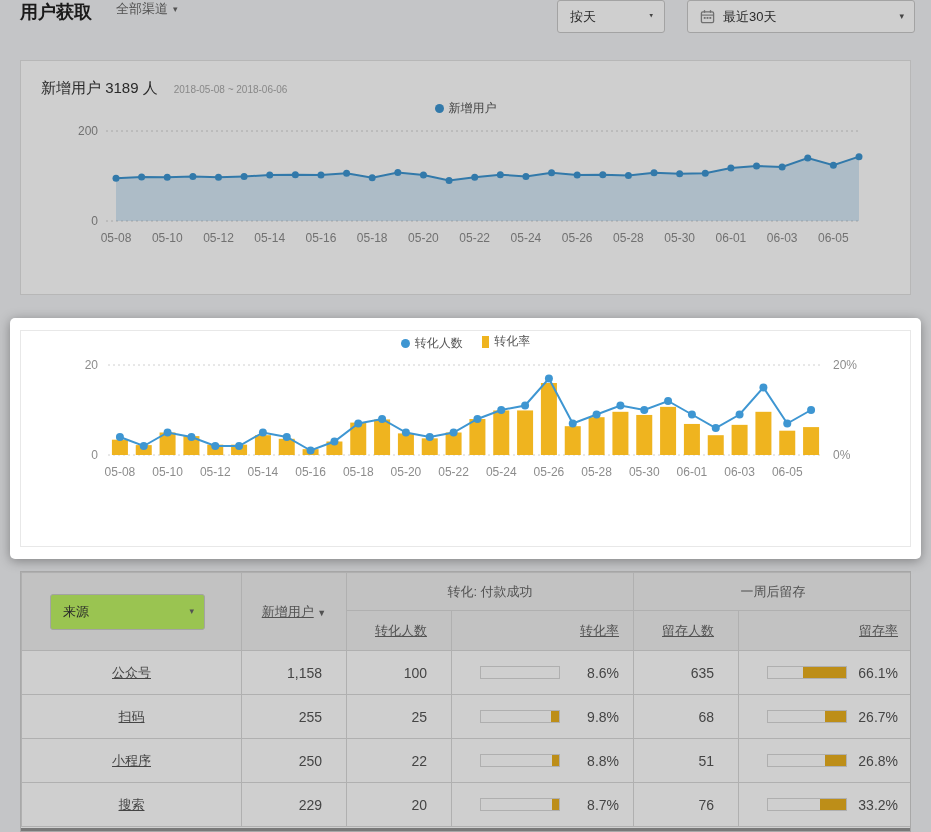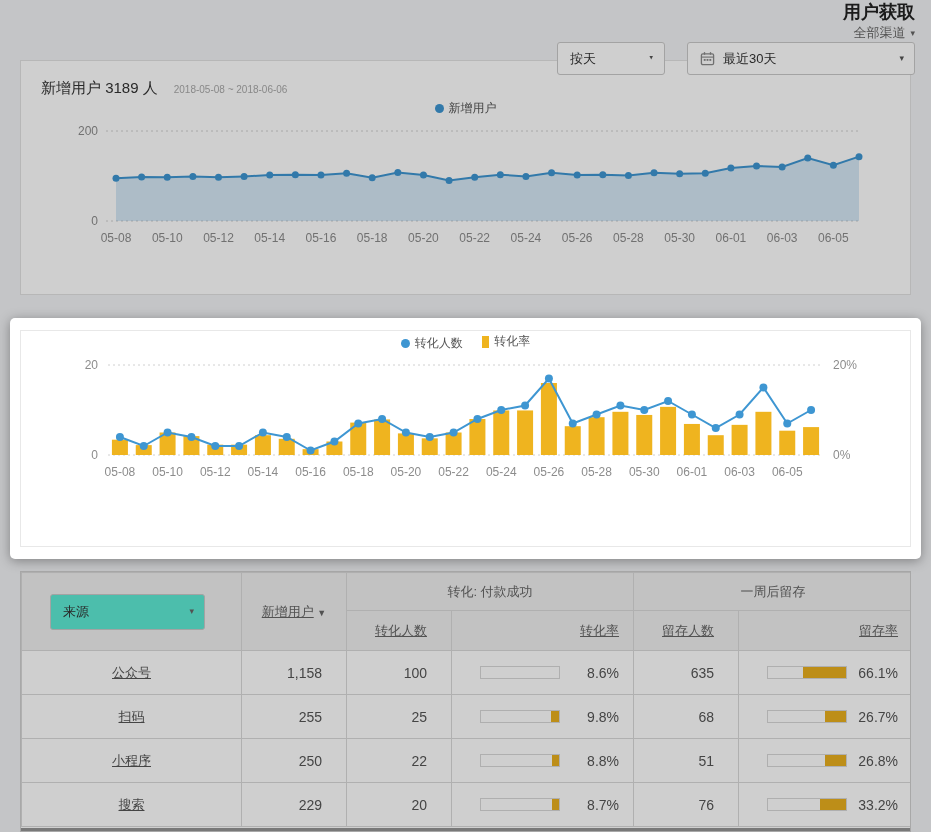--- a/index.html
+++ b/index.html
@@ -5,21 +5,21 @@
   * { margin:0; padding:0; box-sizing:border-box; }
   html,body { width:931px; height:832px; overflow:hidden; }
   body {
     font-family:"Liberation Sans","DejaVu Sans",sans-serif;
     background:#f2f3f5; color:#333; position:relative;
   }
   
   .dim-overlay { position:fixed; inset:0; background:rgba(0,0,0,0.19); z-index:50; pointer-events:none; }
 
   
-  .topbar { height:60px; display:flex; align-items:flex-end; padding:0 16px 0 20px;flex-direction:column; }
+  .topbar { height:60px; display:flex; align-items:flex-start; padding:0 16px 0 20px; }
   .page-title { font-size:18px; font-weight:bold; color:#222; }
   .channel-filter { margin-left:24px; font-size:13px; color:#666; display:flex; align-items:center; gap:5px; cursor:pointer; }
   .caret { font-size:9px; color:#666; line-height:1; }
   .topbar-right { margin-left:auto; display:flex; gap:22px; }
   .select-box {
     background:#fff; border:1px solid #c9c9c9; border-radius:3px; height:33px;
     display:flex; align-items:center; padding:0 10px 0 12px; font-size:13px; color:#333; cursor:pointer;
   }
   .select-box .caret { margin-left:auto; color:#555; }
   .sel-granularity { width:108px;font-family:Liberation Mono, monospace; }
@@ -52,21 +52,21 @@
   table { width:100%; border-collapse:collapse; table-layout:fixed; }
   th,td { border:1px solid #d9d9d9; font-weight:normal; }
   thead th { background:#efefef; font-size:13px; color:#666; }
   tr.group-row th { height:38px; text-align:center; }
   tr.sub-row th { height:40px; }
   .th-underline { text-decoration:underline; cursor:pointer; }
   .th-right { text-align:right; padding-right:24px; }
   .th-rate { text-align:right; padding-right:14px; }
   .source-th { text-align:left; padding-left:28px; }
   .source-select {
-    width:155px; height:36px; background:#5eead4; border:1px solid #c9c9c9; border-radius:3px;
+    width:155px; height:36px; background:#bef264; border:1px solid #c9c9c9; border-radius:3px;
     display:flex; align-items:center; padding:0 10px 0 12px; font-size:13px; color:#333; cursor:pointer;
   }
   .source-select .caret { margin-left:auto; }
   tbody td { height:44px; font-size:14px; color:#555; background:#fff; }
   .td-source { text-align:center; }
   .td-source span { color:#555; font-size:13px; text-decoration:underline; cursor:pointer; }
   .td-num { text-align:right; padding-right:24px; }
   .td-rate { padding:0 14px 0 28px;text-align:center; }
   .rate-cell { display:flex; align-items:center; }
   .rate-track { position:relative; width:80px; height:13px; background:#fff; border:1px solid #d8d8d8; overflow:hidden; }

